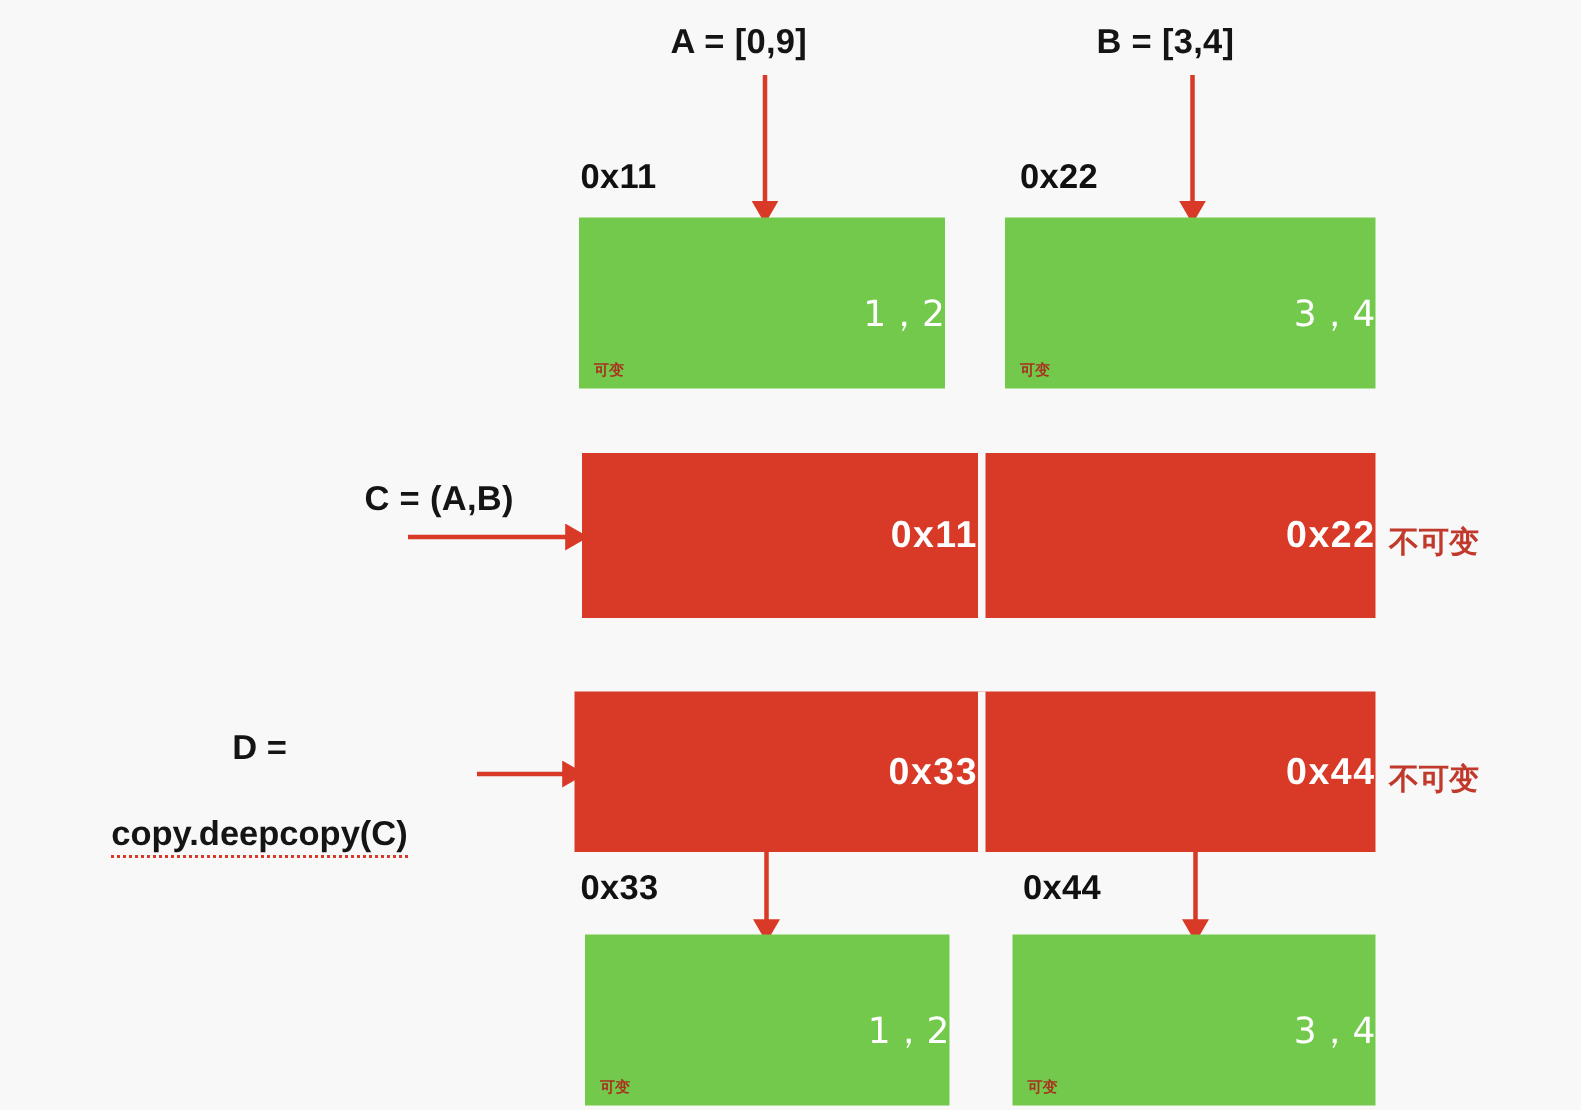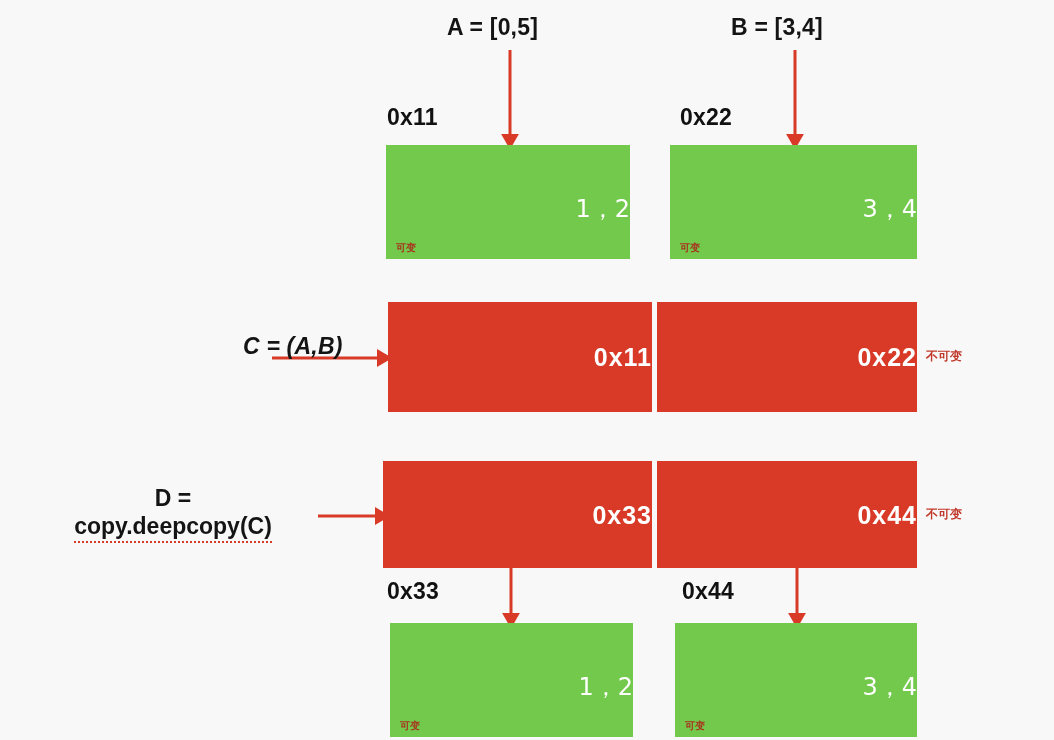--- a/index.html
+++ b/index.html
@@ -40,20 +40,21 @@
     font-size: 23px;
     font-weight: bold;
     color: #141414;
     text-align: center;
     line-height: 1.22;
     white-space: nowrap;
   }
   .squiggle {
     border-bottom: 2px dotted #d83a27;
     padding-bottom: 1px;
+    margin-top: 29px;
   }
 
   
   .green-box {
     background: #72c94b;
     box-sizing: border-box;
     position: absolute;
   }
   .red-box {
     background: #d83a27;
@@ -85,21 +86,21 @@
     bottom: 6px;
     color: #a8321e;
     font-size: 10px;
     font-weight: bold;
     font-family: "DejaVu Sans", sans-serif;
     line-height: 1;
   }
   .immutable-tag {
     position: absolute;
     color: #c0392b;
-    font-size: 12px;
+    font-size: 20px;
     font-weight: bold;
     font-family: "DejaVu Sans", sans-serif;
     white-space: nowrap;
   }
   .divider {
     position: absolute;
     top: 0;
     bottom: 0;
     width: 5px;
     background: #f8f8f8;
@@ -133,39 +134,39 @@
 
     <line x1="272" y1="358" x2="381" y2="358" stroke="#d83a27" stroke-width="3" marker-end="url(#ah)"></line>
 
     <line x1="318" y1="516" x2="379" y2="516" stroke="#d83a27" stroke-width="3" marker-end="url(#ah)"></line>
 
     <line x1="511" y1="568" x2="511" y2="617" stroke="#d83a27" stroke-width="3" marker-end="url(#ah)"></line>
 
     <line x1="797" y1="568" x2="797" y2="617" stroke="#d83a27" stroke-width="3" marker-end="url(#ah)"></line>
   </svg>
 
-  <div class="abs var-label" style="left:447px; top:14px;">A = [0,5]</div>
+  <div class="abs var-label" style="left:447px; top:14px;">A = [0,9]</div>
 
   <div class="abs var-label" style="left:731px; top:14px;text-align:right;">B = [3,4]</div>
 
   <div class="abs addr-label" style="left:387px; top:104px;">0x11</div>
 
   <div class="abs addr-label" style="left:680px; top:104px;">0x22</div>
 
   <div class="green-box" style="left:386px; top:145px; width:244px; height:114px;">
     <div class="box-value">1，2</div>
     <div class="mutable-tag">可变</div>
   </div>
 
   <div class="green-box" style="left:670px; top:145px; width:247px; height:114px;">
     <div class="box-value">3，4</div>
     <div class="mutable-tag">可变</div>
   </div>
 
-  <div class="abs var-label" style="left:243px; top:333px;font-style:italic;">C = (A,B)</div>
+  <div class="abs var-label" style="left:243px; top:319px;">C = (A,B)</div>
 
   <div class="red-box" style="left:388px; top:302px; width:529px; height:110px;">
     <div class="divider" style="left:264px;"></div>
     <div class="abs" style="left:0; top:0; width:264px; height:110px;">
       <div class="box-value">0x11</div>
     </div>
     <div class="abs" style="left:269px; top:0; width:260px; height:110px;">
       <div class="box-value">0x22</div>
     </div>
   </div>

